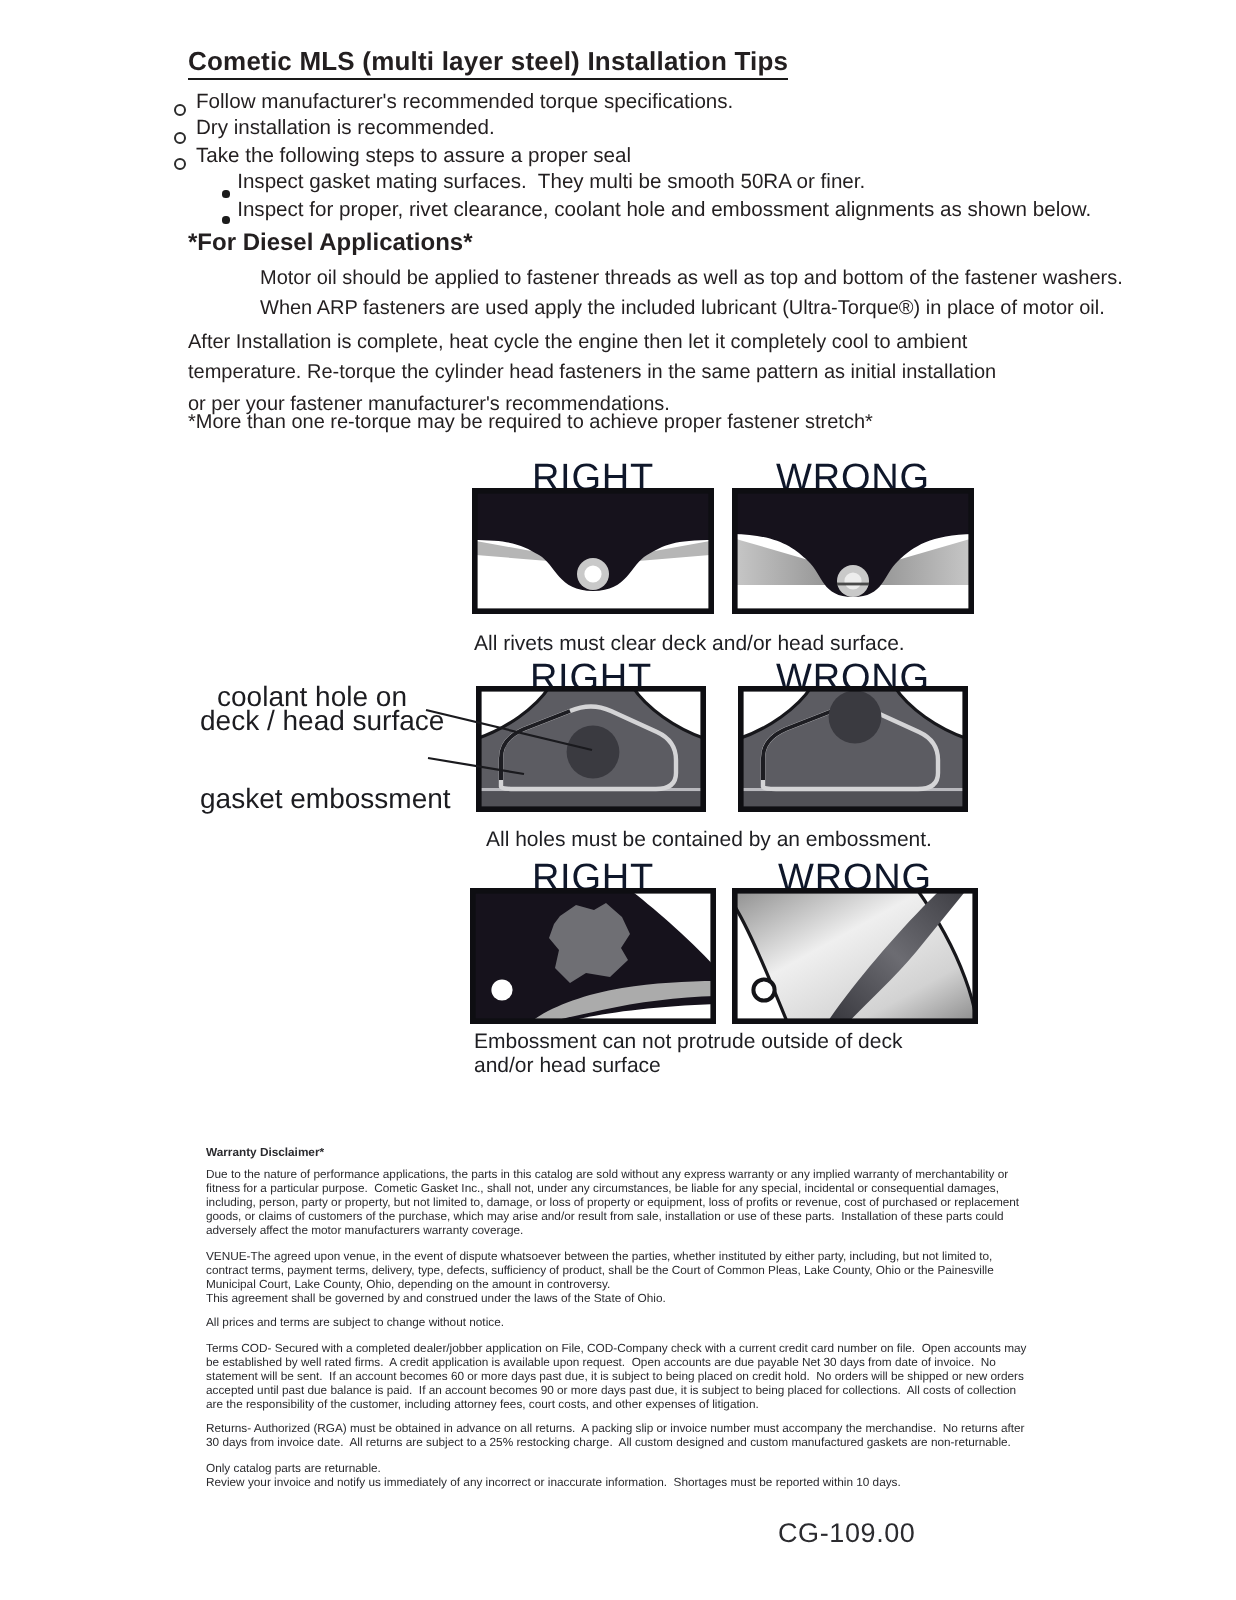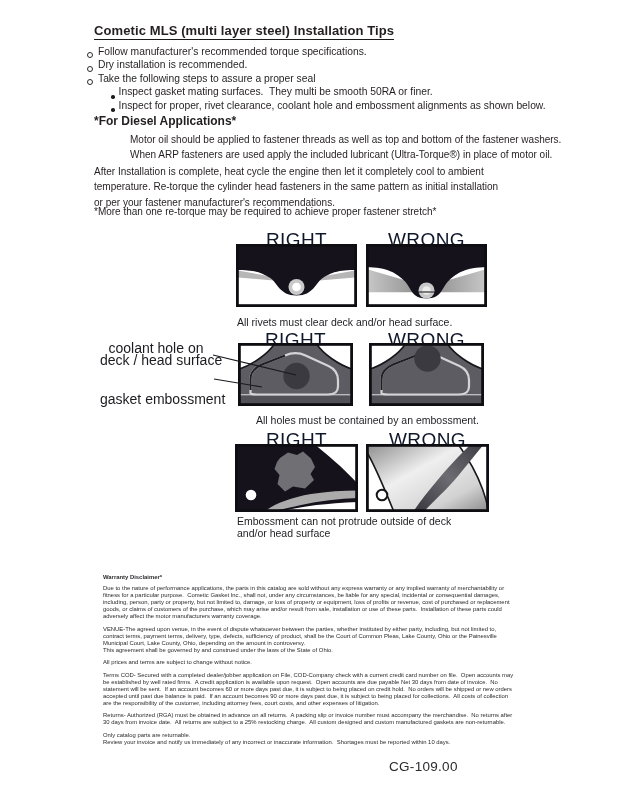--- a/index.html
+++ b/index.html
@@ -140,21 +140,21 @@
     <path d="M47 12.5 L24 21.5 C17 24.5 12.5 29 12.5 36 L12.5 47" fill="none" stroke="#1d1d22" stroke-width="2"></path>
     <circle cx="58.5" cy="15.5" r="13.2" fill="#3a3a40"></circle>
     <rect x="1.4" y="1.4" width="112.2" height="60.2" fill="none" stroke="#0e0e12" stroke-width="2.8"></rect>
   </svg>
 
   <svg class="abs" style="left:212px;top:349px;" width="90" height="44" viewBox="0 0 90 44">
     <line x1="1" y1="6" x2="84" y2="26" stroke="#1a1a1e" stroke-width="1.1"></line>
     <line x1="2" y1="30" x2="50" y2="38" stroke="#1a1a1e" stroke-width="1.1"></line>
   </svg>
 
-  <div class="abs caption" style="left:256px;top:414px;">All holes must be contained by an embossment.</div>
+  <div class="abs caption" style="left:243px;top:414px;">All holes must be contained by an embossment.</div>
 
   <div class="abs dlabel" style="left:235px;top:429px;width:123px;">RIGHT</div>
   <div class="abs dlabel" style="left:366px;top:429px;width:123px;">WRONG</div>
 
   <svg class="abs dbox" style="left:235px;top:444px;" width="123" height="68" viewBox="0 0 123 68">
     <rect width="123" height="68" fill="#16121c"></rect>
     <path d="M79 0 H123 V40 C108 23.5 91 9.5 79 0 Z" fill="#ffffff"></path>
     <path d="M29 68 C38 60.5 55 53.5 76 50 C92 47.5 108 46.5 123 46.5 L123 54 C104 54.5 84 57 66 61 C53 64 42 66 36 68 Z" fill="#ababab"></path>
     <path d="M44 68 C60 63.5 85 59.5 123 58 L123 68 Z" fill="#ffffff"></path>
     <path d="M45 14 L53 8.5 L62 11 L68 7.5 L76 14.5 L80 23 L75.5 30 L79 36 L70 44.5 L58 42.5 L50 47.5 L42.5 40 L44.5 31 L39.5 25 L42 18 Z" fill="#6f6f74"></path>

